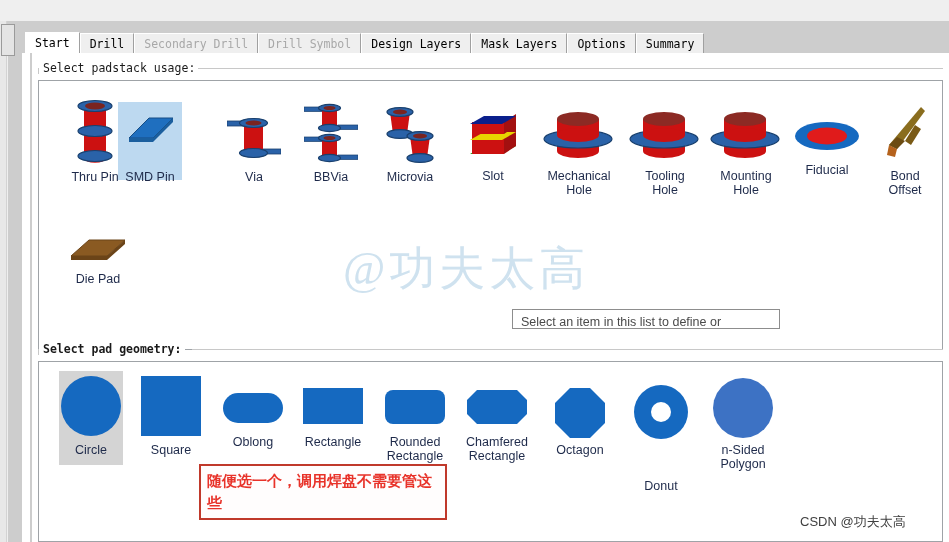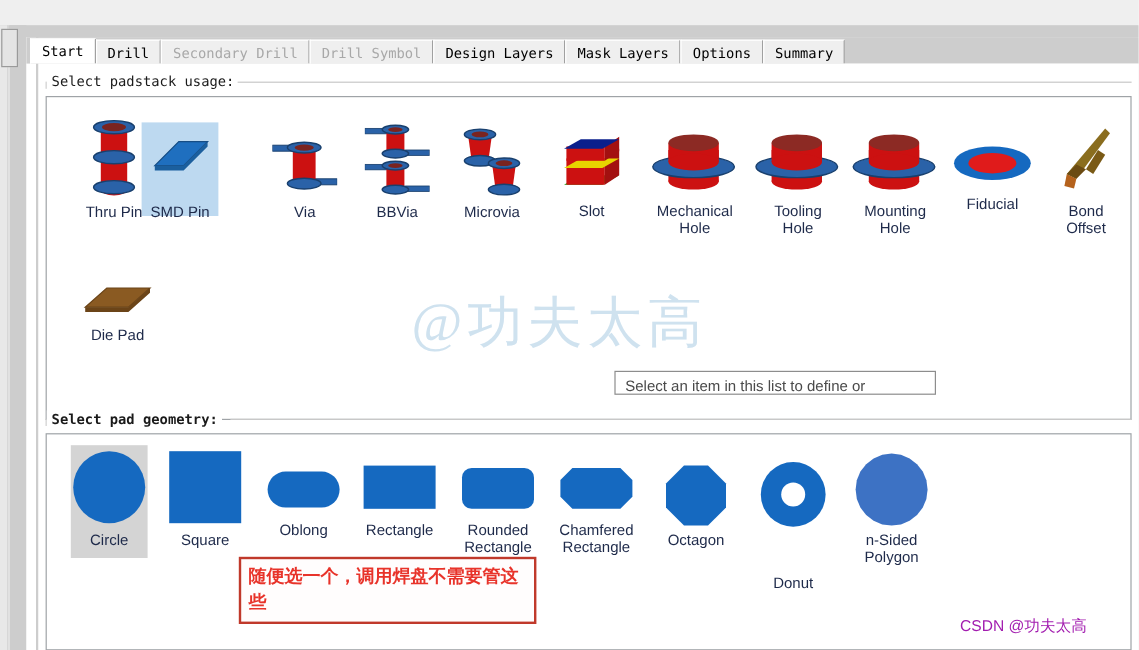--- a/index.html
+++ b/index.html
@@ -183,21 +183,21 @@
     color: #cfe2ef;
     letter-spacing: 4px;
     user-select: none;
     white-space: nowrap;
   }
   .wm-small {
     position: absolute;
     left: 800px; top: 513px;
     font-family: "Liberation Sans", sans-serif;
     font-size: 13px;
-    color: #a21caf;
+    color: #404040;
     white-space: nowrap;
   }
 
   
   .annot {
     position: absolute;
     left: 199px; top: 464px;
     width: 248px; height: 56px;
     border: 2px solid #c0392b;
     background: #fffdfd;

